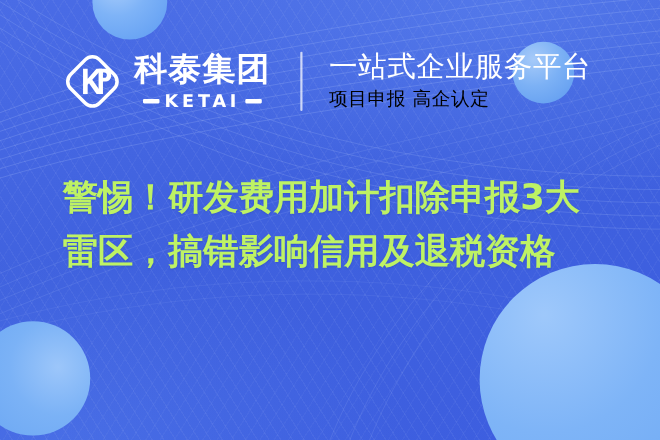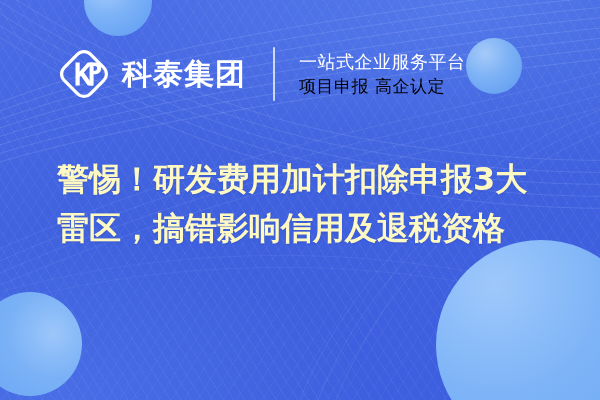--- a/index.html
+++ b/index.html
@@ -107,21 +107,21 @@
     height:54px;
     background:rgba(255,255,255,.72);
     margin-left:27px;
     margin-right:24px;
     flex:0 0 auto;
     border-radius:1px;
   }
 
   #tagline-block { display:flex; flex-direction:column; flex:0 0 auto; }
   #tagline-primary {
-    font-size:18px;
+    font-size:26px;
     font-weight:400;
     color:#ffffff;
     line-height:1.12;
     letter-spacing:.5px;
     white-space:nowrap;
   }
   #tagline-secondary {
     font-size:17px;
     font-weight:400;
     color:#000000;
@@ -132,21 +132,21 @@
   }
 
   
   #headline {
     position:absolute;
     left:57px;
     top:155px;
     width:492px;
     font-size:32px;
     font-weight:700;
-    color:#fef9c3;
+    color:#bef264;
     line-height:1.52;
     letter-spacing:0px;
     text-shadow:0 1px 2px rgba(20,40,110,.18);
   }
 </style>
 </head>
 <body>
 
 <div id="banner">
 
@@ -206,20 +206,25 @@
           <g fill="#ffffff">
             <path d="M20.5 17.5 h4.2 v9.1 l8.0 -9.1 h5.2 l-9.0 10.1 l9.3 12.9 h-5.4 l-6.9 -9.8 l-1.2 1.3 v8.5 h-4.2 z"></path>
             <path d="M34.6 17.5 h5.6 c3.6 0 5.9 2.3 5.9 5.8 c0 3.6 -2.3 5.9 -5.9 5.9 h-1.6 v11.3 h-4.0 z
                      m4.0 3.5 v4.7 h1.3 c1.4 0 2.2 -0.9 2.2 -2.4 c0 -1.4 -0.8 -2.3 -2.2 -2.3 z"></path>
           </g>
         </svg>
       </span>
 
       <span id="brand-wordmark">
         <span id="brand-name-cn">科泰集团</span>
+        <span id="brand-name-en-row">
+          <span class="rule"></span>
+          <span id="brand-name-en">KETAI</span>
+          <span class="rule"></span>
+        </span>
       </span>
     </div>
 
     <span id="header-divider"></span>
 
     <div id="tagline-block">
       <span id="tagline-primary">一站式企业服务平台</span>
       <span id="tagline-secondary">项目申报 高企认定</span>
     </div>
   </div>

